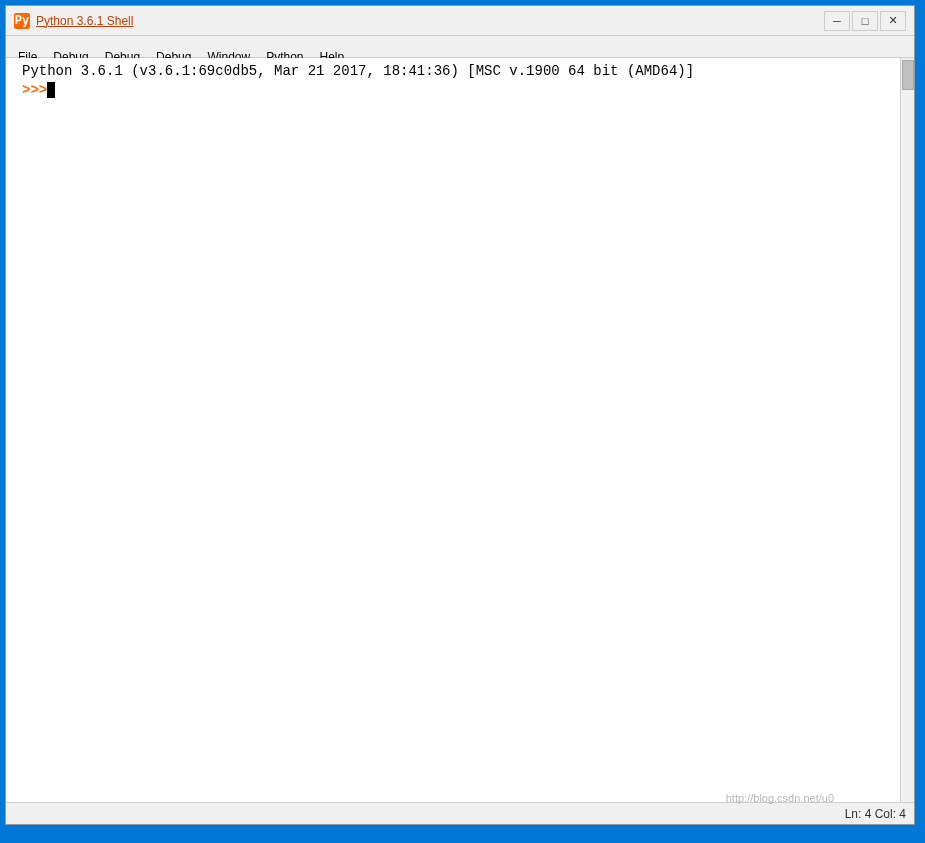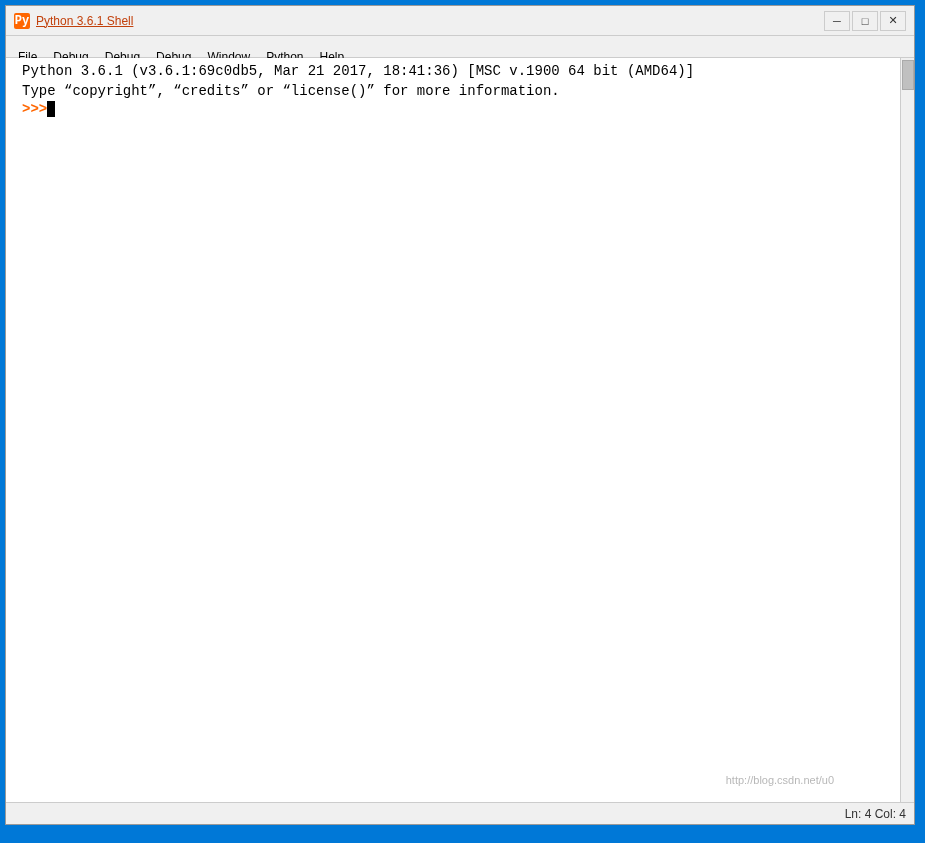--- a/index.html
+++ b/index.html
@@ -172,21 +172,21 @@
       justify-content: flex-end;
       padding: 0 8px;
       border-top: 1px solid #ccc;
       font-family: 'Segoe UI', sans-serif;
       font-size: 12px;
       color: #333;
     }
 
     .watermark {
       position: absolute;
-      bottom: 38px;
+      bottom: 20px;
       right: 80px;
       font-family: 'Segoe UI', sans-serif;
       font-size: 11px;
       color: #888;
       opacity: 0.6;
     }
   </style>
 </head>
 <body>
 
@@ -211,21 +211,20 @@
     <span class="menu-item">Debug</span>
     <span class="menu-item">Debug</span>
     <span class="menu-item">Debug</span>
     <span class="menu-item">Window</span>
     <span class="menu-item">Python</span>
     <span class="menu-item">Help</span>
   </div>
 
   <div class="shell-content">
     <div class="shell-line">Python 3.6.1 (v3.6.1:69c0db5, Mar 21 2017, 18:41:36) [MSC v.1900 64 bit (AMD64)]</div>
-    <div class="shell-line">Type “copyright”, “credits” or “license()” for more information.</div>
     <div class="prompt-line">
       <span class="prompt">&gt;&gt;&gt; </span>
       <span class="cursor"></span>
     </div>
 
     <div class="scrollbar-area">
       <div class="scrollbar-thumb"></div>
     </div>
   </div>
 

